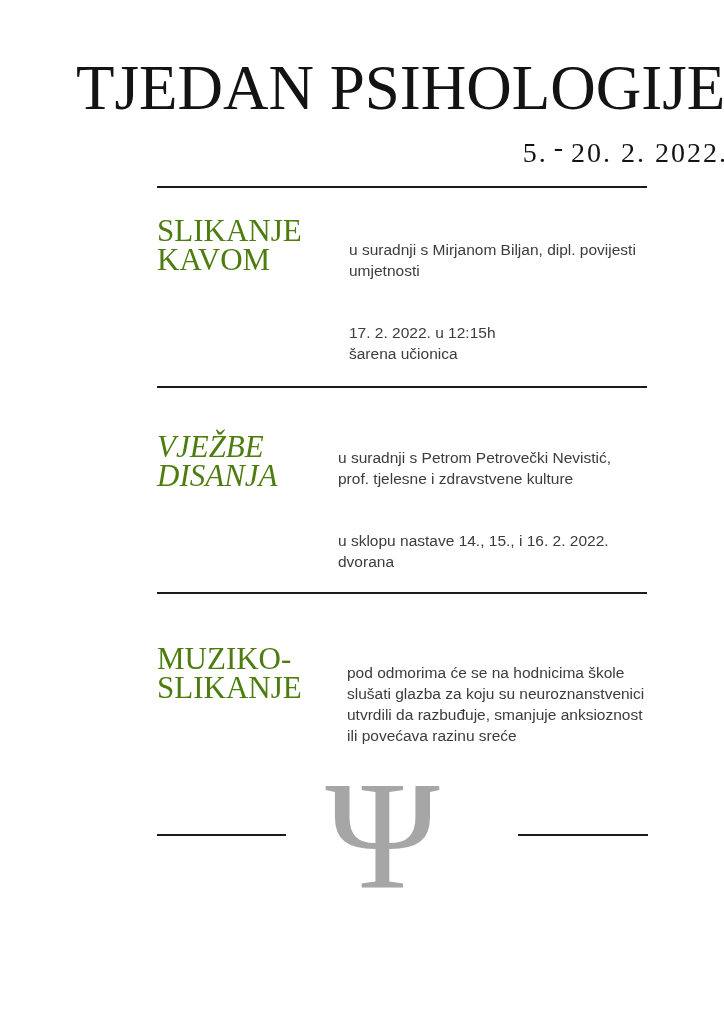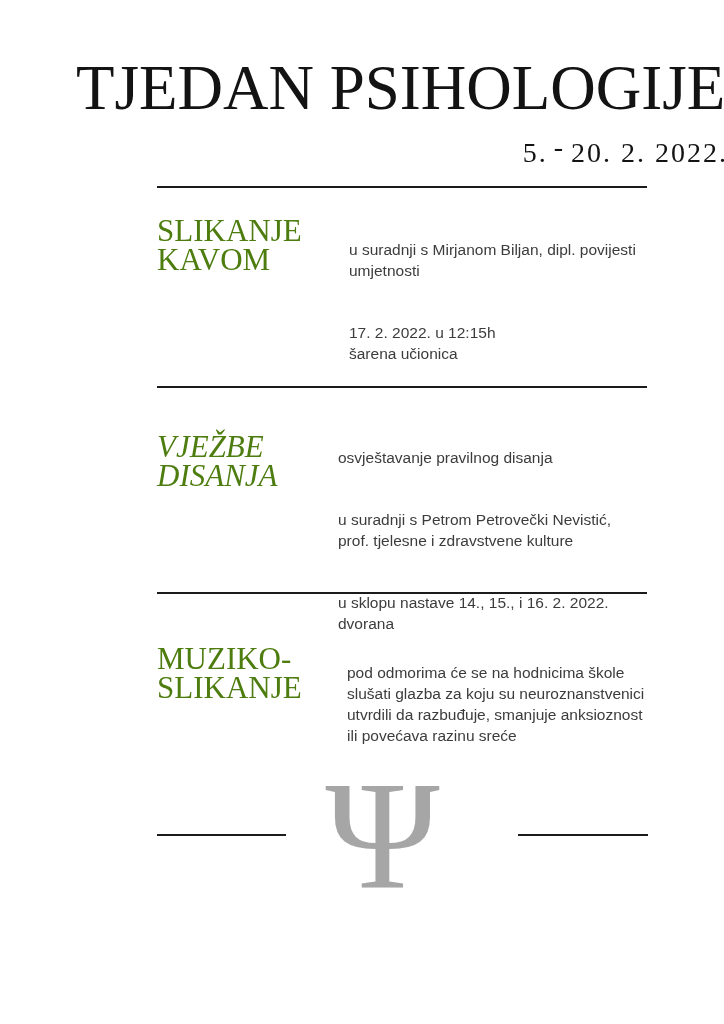--- a/index.html
+++ b/index.html
@@ -128,21 +128,20 @@
 šarena učionica</p>
     </div>
   </section>
 
   <div class="rule rule-2"></div>
 
   <section class="event s2">
     <h2 class="event-title">VJEŽBE
 DISANJA</h2>
     <div class="event-body">
-      <p>osvještavanje pravilnog disanja</p>
       <p>u suradnji s Petrom Petrovečki Nevistić,
 prof. tjelesne i zdravstvene kulture</p>
       <p>u sklopu nastave  14., 15., i 16. 2. 2022.
 dvorana</p>
     </div>
   </section>
 
   <div class="rule rule-3"></div>
 
   <section class="event s3">

